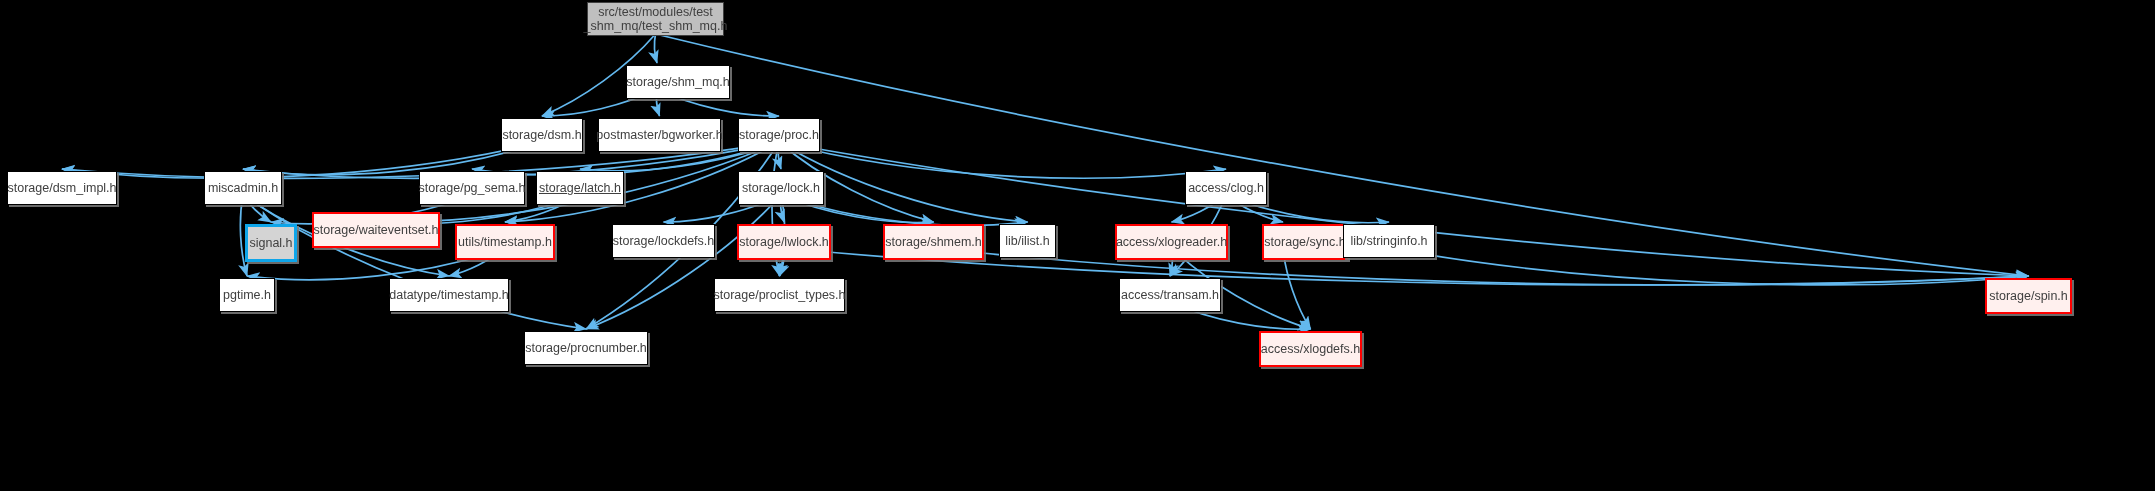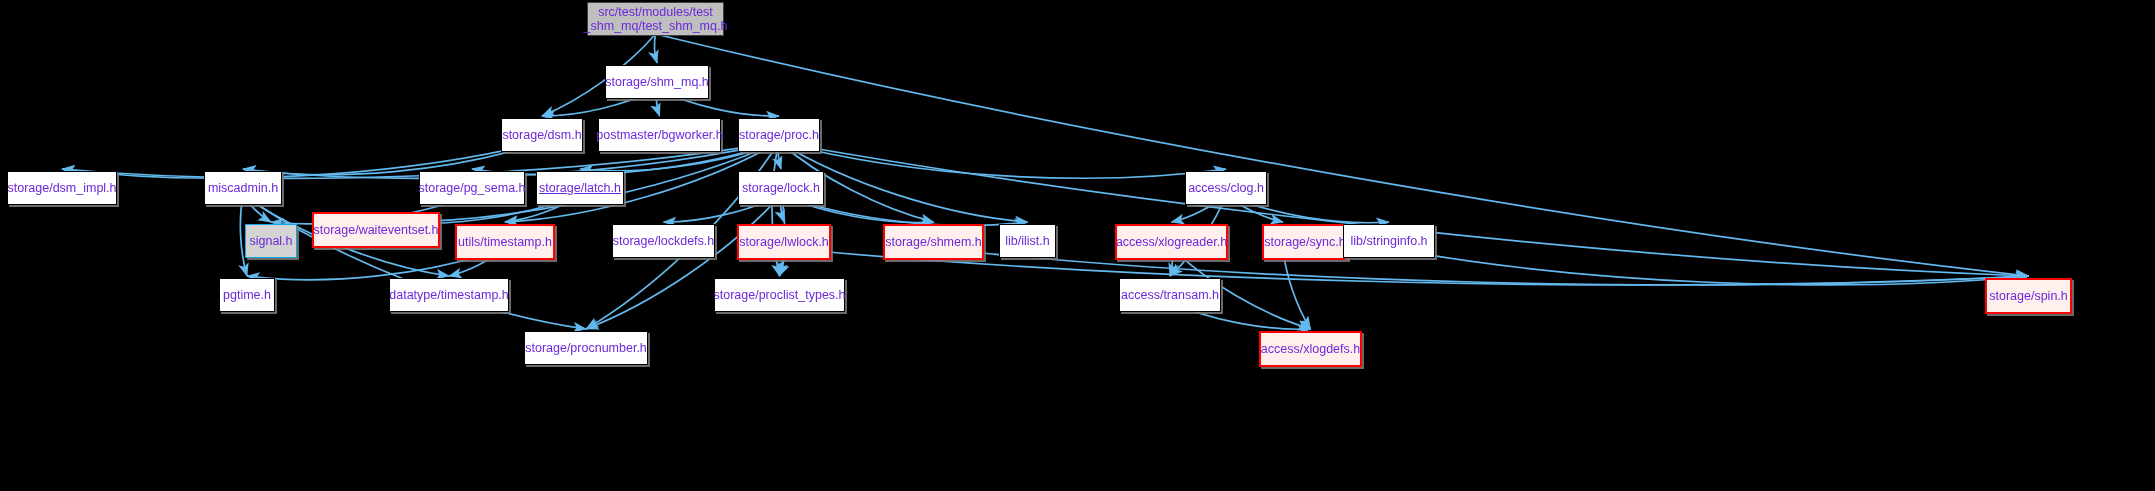--- a/index.html
+++ b/index.html
@@ -24,36 +24,36 @@
   }
   .node {
     position: absolute;
     box-sizing: border-box;
     display: flex;
     align-items: center;
     justify-content: center;
     text-align: center;
     font-size: 12.5px;
     line-height: 14px;
-    color: #6d28d9;
+    color: #404040;
     white-space: pre-line;
     padding: 16px 5px;
     border: 1px solid #000000;
     background: #ffffff;
     box-shadow: 2px 2px 0 rgba(125,125,125,0.85);
     z-index: 5;
   }
   .node.root {
     background: #bfbfbf;
     border: 1px solid #404040;
     box-shadow: none;
   }
   .node.gray {
     background: #d4d4d4;
-    border: 1px solid #0ea5e9;
+    border: 3px solid #0ea5e9;
   }
   .node.red {
     background: #fff0ee;
     border: 2px solid #ff0000;
   }
   .node.plain {
     background: #ffffff;
     border: 1px solid #000000;
   }
 </style>
@@ -114,21 +114,21 @@
         <path d="M1171.5,248 C1173.066,256.508 1172.4660000000001,267.708 1170,276" marker-end="url(#ah)"></path>
         <path d="M1171.5,248 C1207.368,282.308 1262.9679999999998,314.70799999999997 1310.5,329" marker-end="url(#ah)"></path>
         <path d="M1283,248 C1285.418,274.28000000000003 1296.418,306.68 1310.5,329" marker-end="url(#ah)"></path>
         <path d="M1170,302 C1210.2060000000001,320.216 1266.406,331.01599999999996 1310.5,329" marker-end="url(#ah)"></path>
         <path d="M1389,248 C1579.668957947167,283.3741568852381 1835.4689579471672,294.57415688523815 2028.5,276" marker-end="url(#ah)"></path>
       </g>
   </svg>
   <div id="node-layer">
       <div class="node root" style="left: 587px; top: 2px; width: 137px; height: 32px;">src/test/modules/test
 _shm_mq/test_shm_mq.h</div>
-      <div class="node plain" style="left: 605px; top: 65px; width: 104px; height: 24px;">storage/shm_mq.h</div>
+      <div class="node plain" style="left: 626px; top: 65px; width: 104px; height: 24px;">storage/shm_mq.h</div>
       <div class="node plain" style="left: 501px; top: 118px; width: 82px; height: 24px;">storage/dsm.h</div>
       <div class="node plain" style="left: 598px; top: 118px; width: 123px; height: 24px;">postmaster/bgworker.h</div>
       <div class="node plain" style="left: 738px; top: 118px; width: 82px; height: 24px;">storage/proc.h</div>
       <div class="node plain" style="left: 7px; top: 171px; width: 110px; height: 24px;">storage/dsm_impl.h</div>
       <div class="node plain" style="left: 204px; top: 171px; width: 78px; height: 24px;">miscadmin.h</div>
       <div class="node plain" style="left: 419px; top: 171px; width: 106px; height: 24px;">storage/pg_sema.h</div>
       <div class="node plain" style="left: 536px; top: 171px; width: 88px; height: 24px; text-decoration: underline;">storage/latch.h</div>
       <div class="node plain" style="left: 738px; top: 171px; width: 86px; height: 24px;">storage/lock.h</div>
       <div class="node plain" style="left: 1185px; top: 171px; width: 82px; height: 24px;">access/clog.h</div>
       <div class="node gray" style="left: 245px; top: 224px; width: 52px; height: 24px;">signal.h</div>

